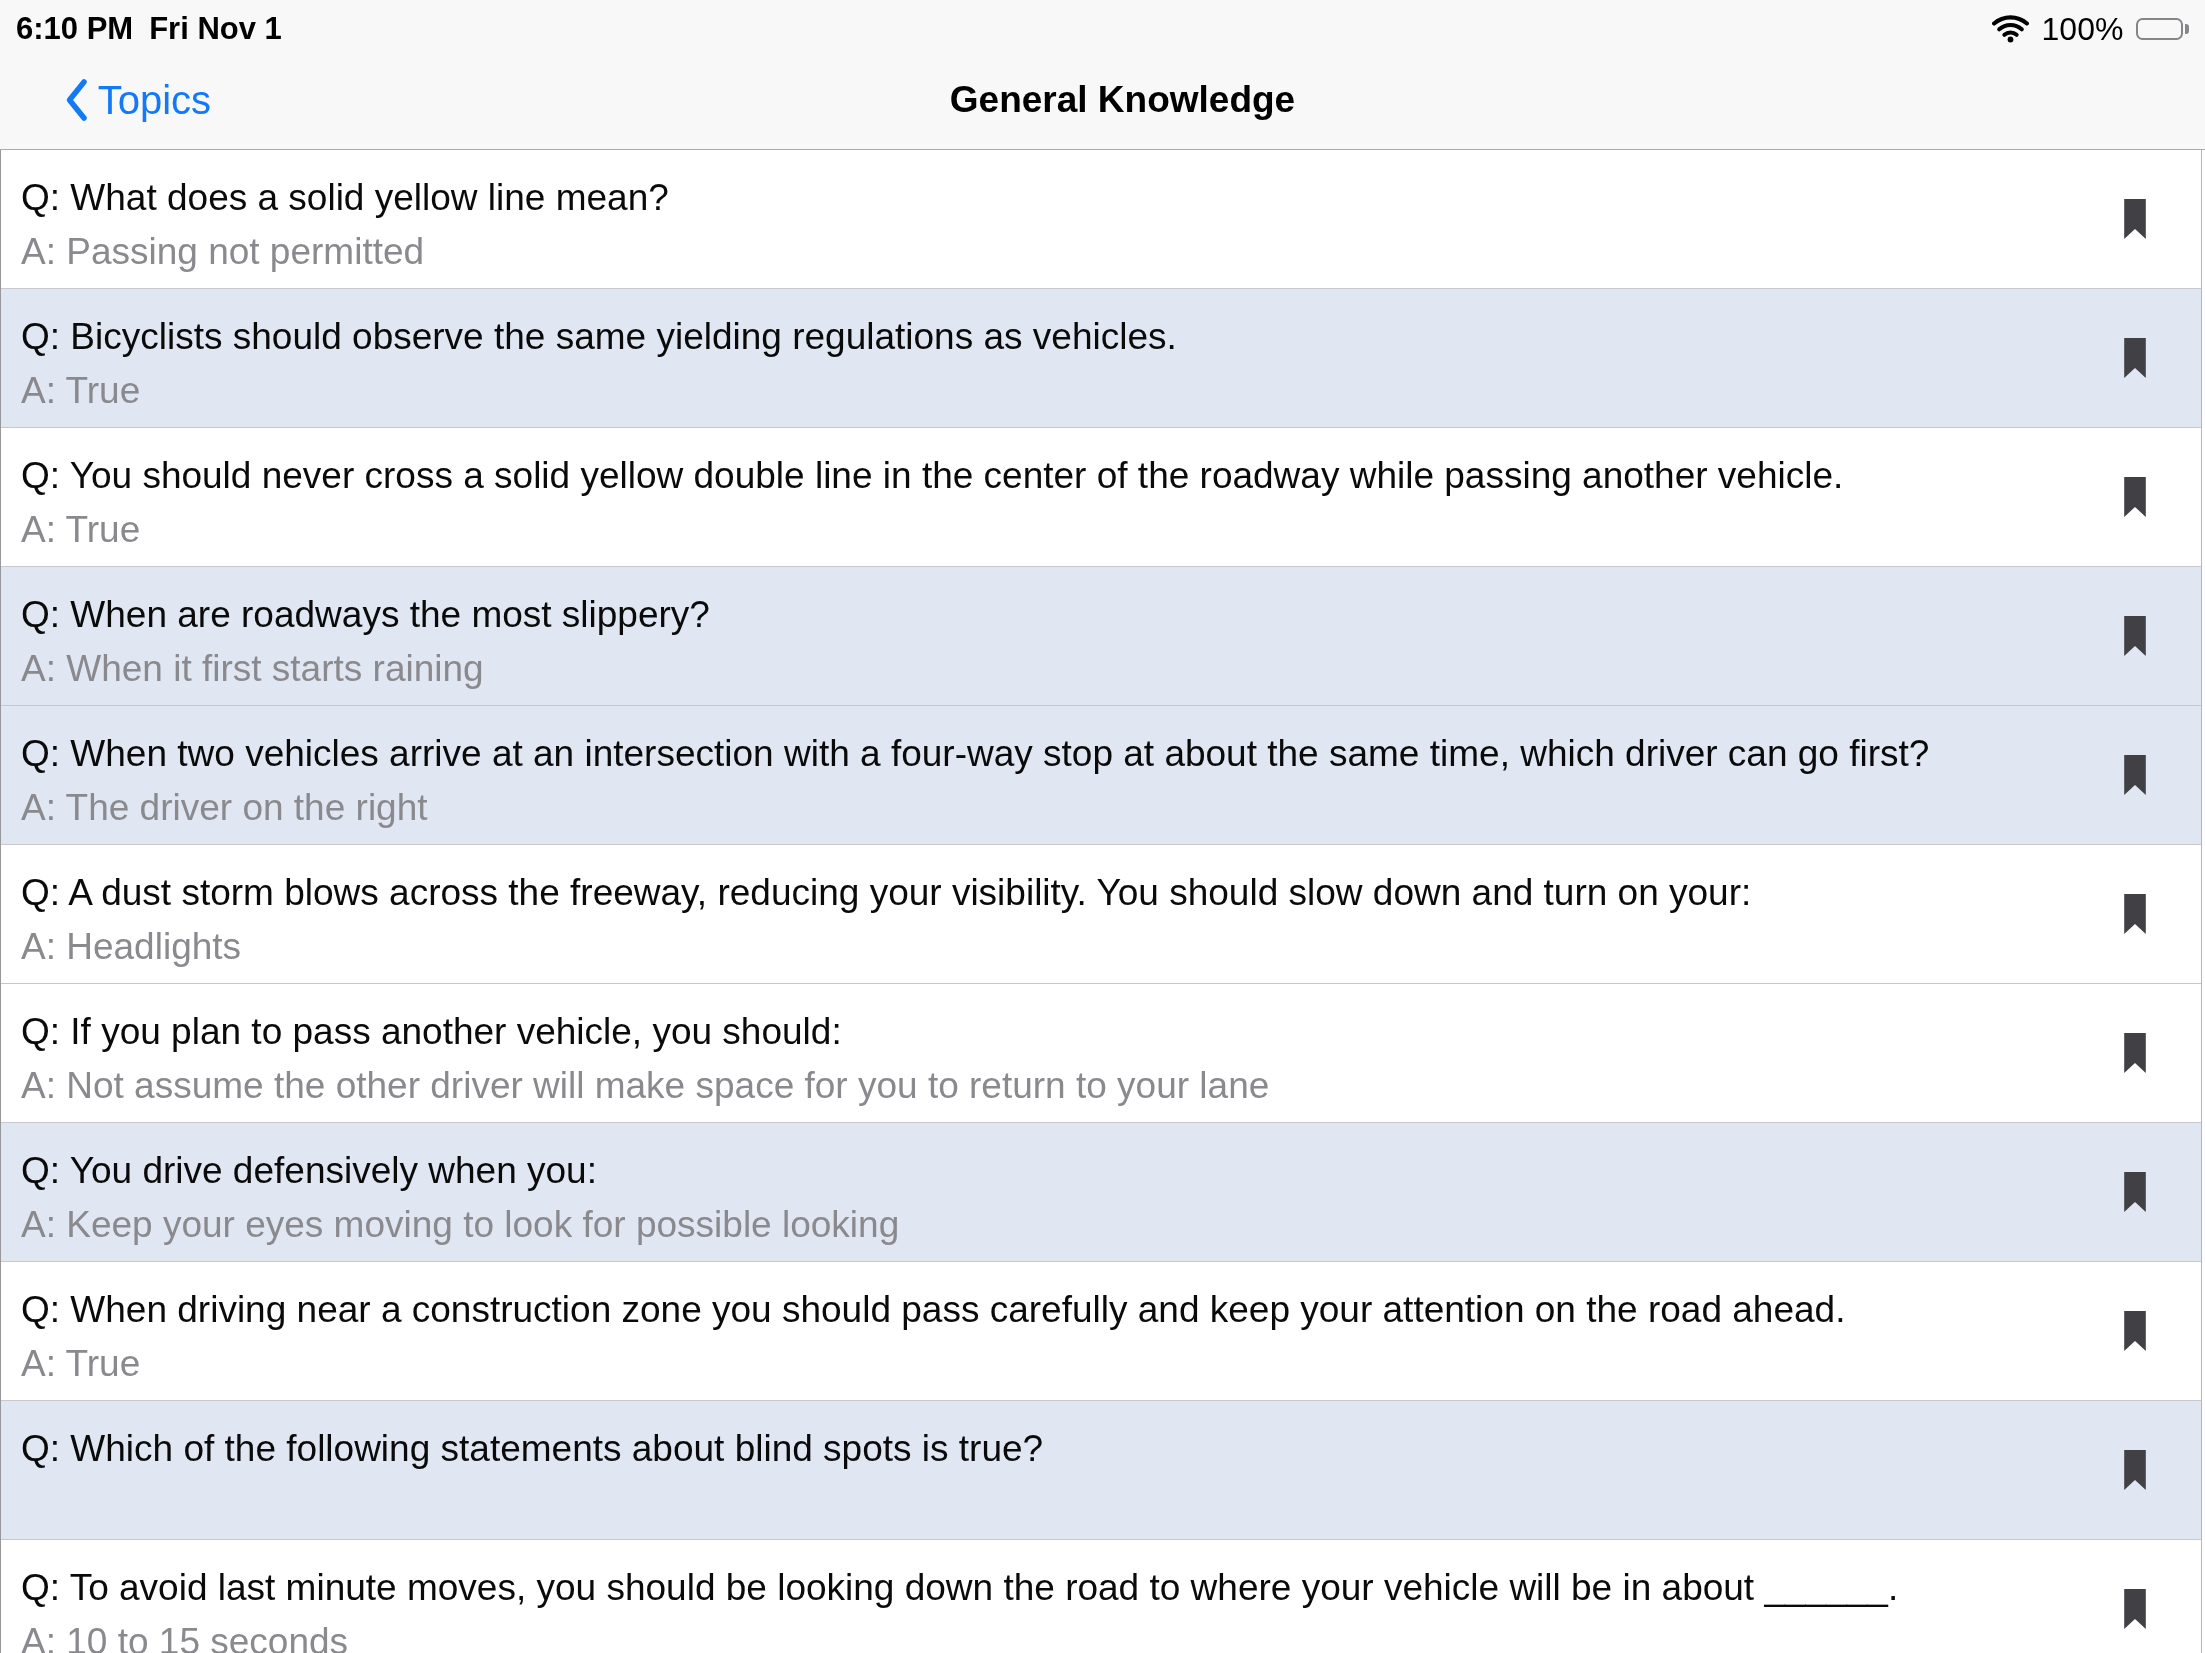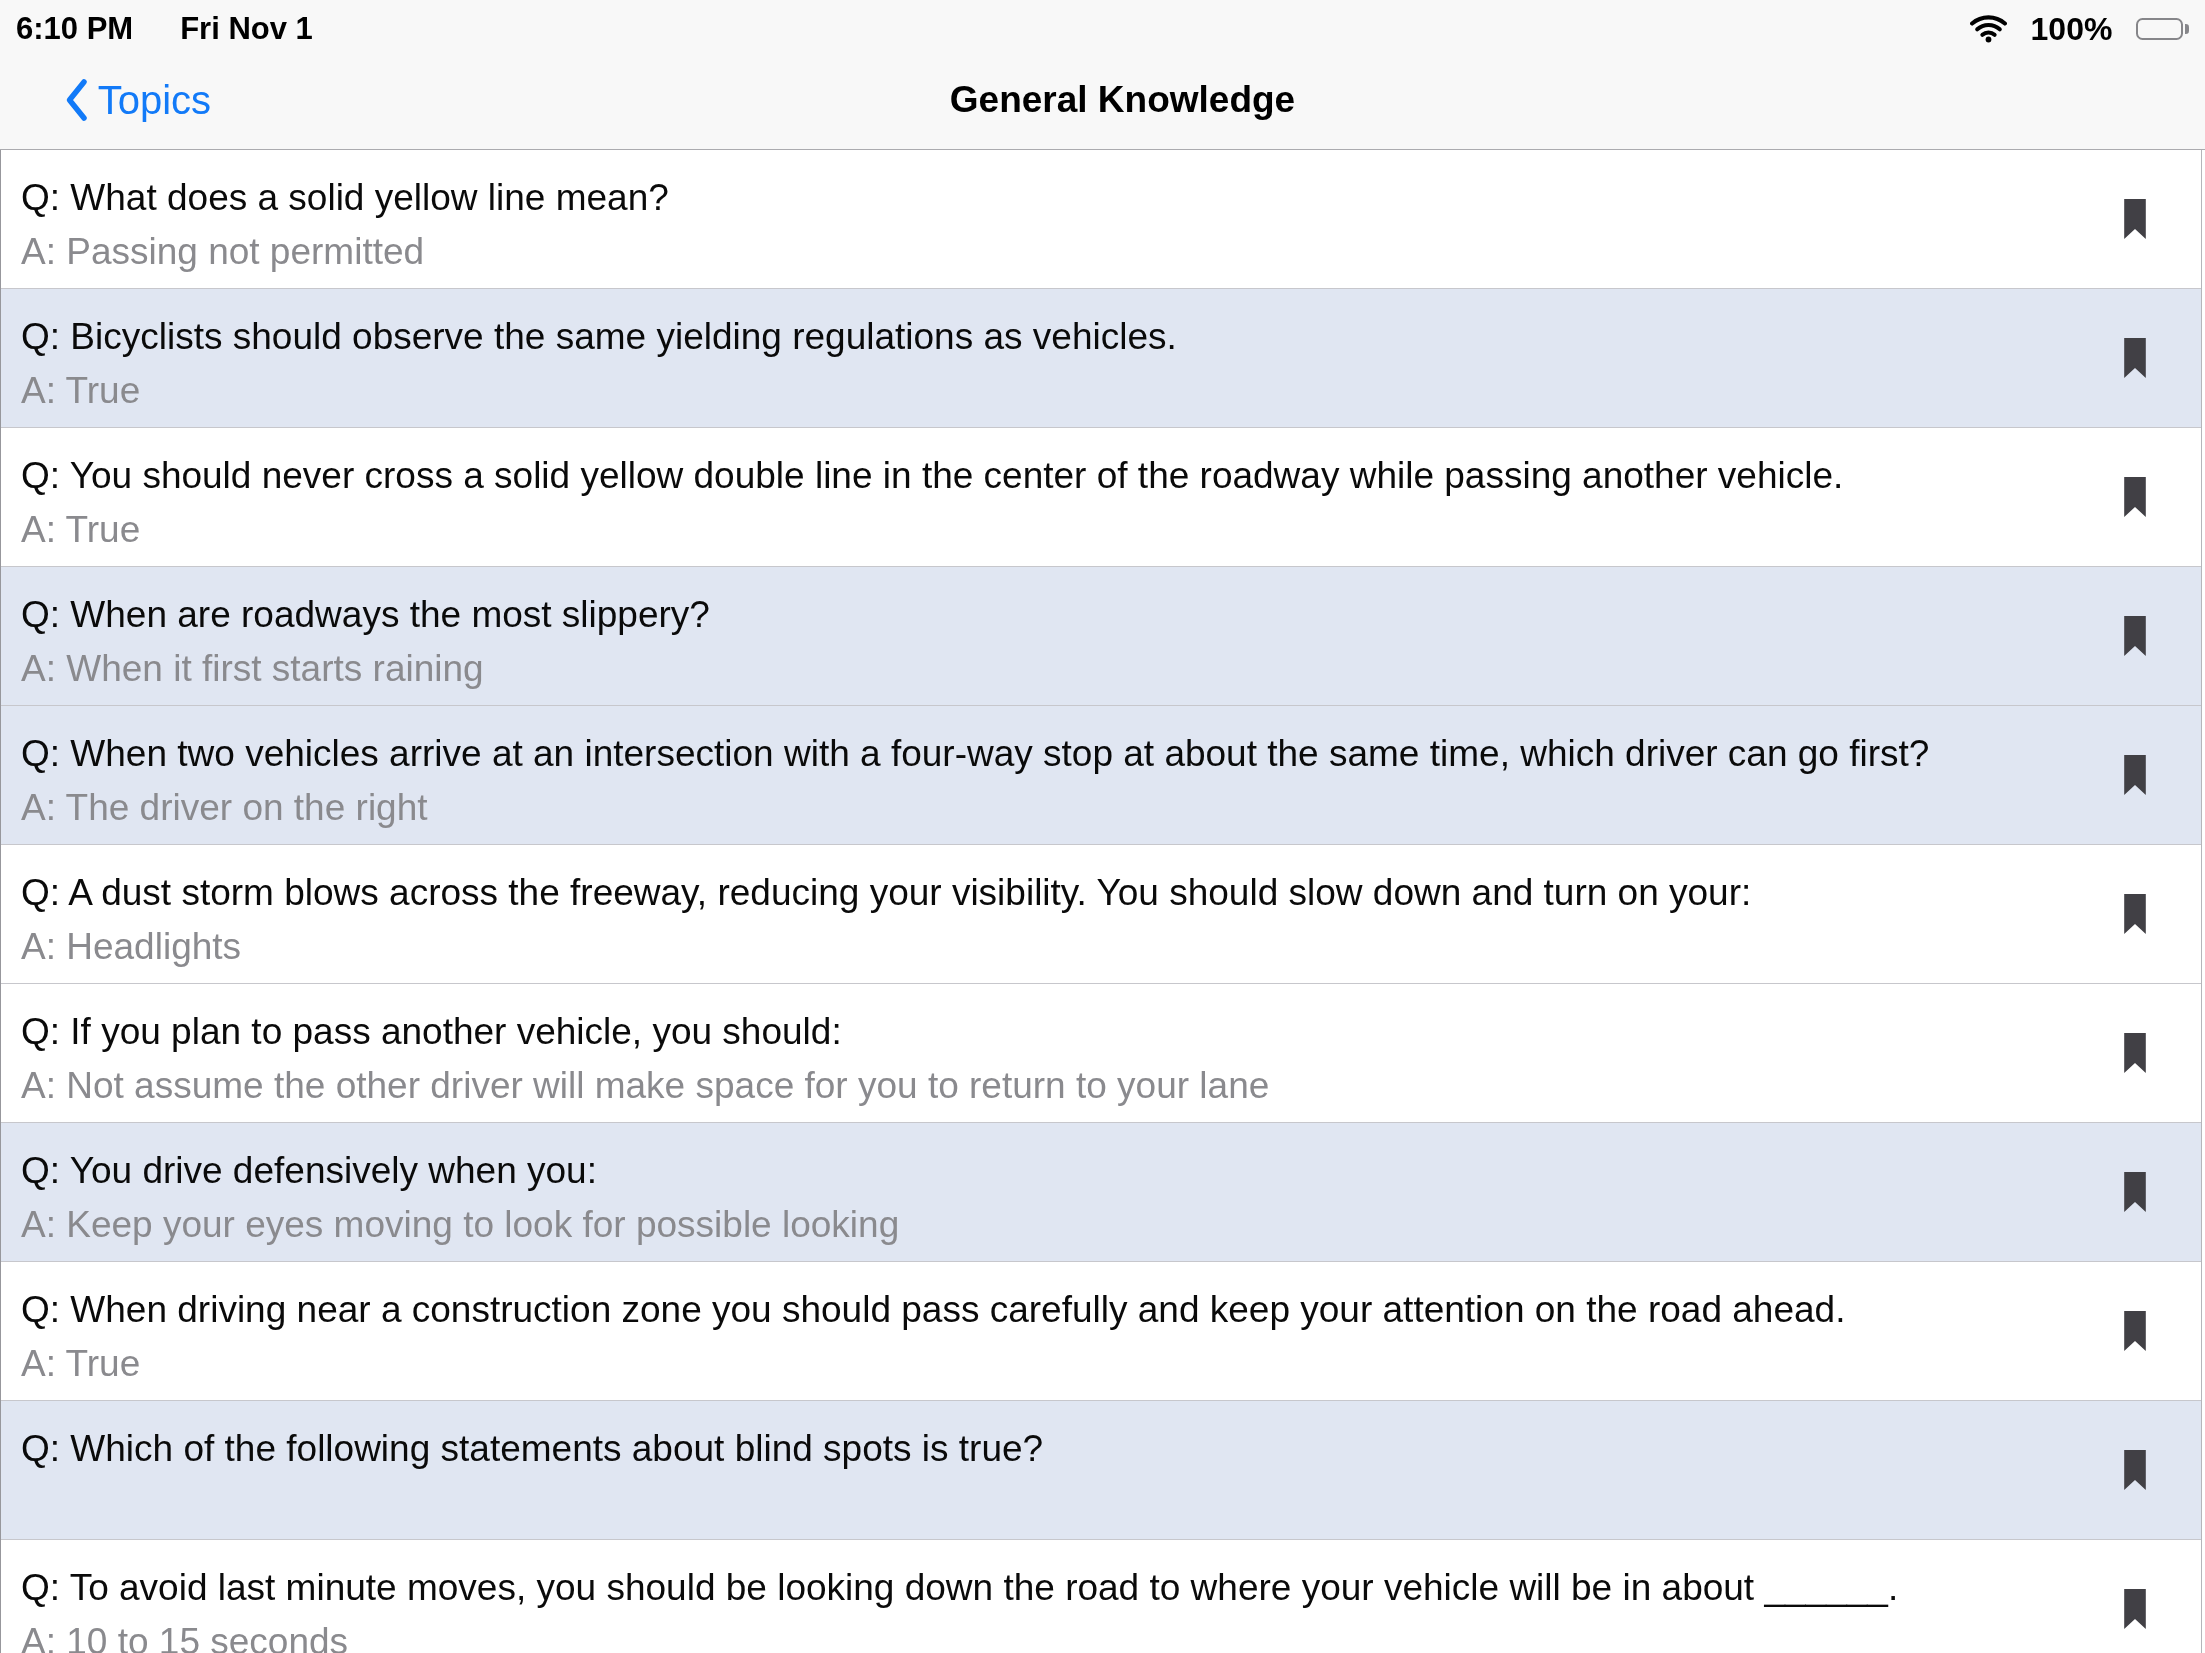--- a/index.html
+++ b/index.html
@@ -30,30 +30,30 @@
     display: flex;
     align-items: center;
     justify-content: space-between;
     padding: 8px 16px 0 16px;
     box-sizing: border-box;
     color: #000;
   }
   .status-left {
     display: flex;
     align-items: baseline;
-    gap: 47px;
+    gap: 16px;
     font-size: 31px;
     font-weight: 600;
   }
   .status-right {
     display: flex;
     align-items: center;
-    gap: 24px;
+    gap: 13px;
     font-size: 32px;
-    font-weight: 700;
+    font-weight: 400;
   }
   .wifi-wrap, .battery-wrap { display: inline-flex; align-items: center; }
   .battery-body {
     width: 47px; height: 22.6px;
     border: 2.4px solid #86868a;
     border-radius: 6.5px;
     padding: 1.6px;
     box-sizing: border-box;
     display: inline-block;
   }

